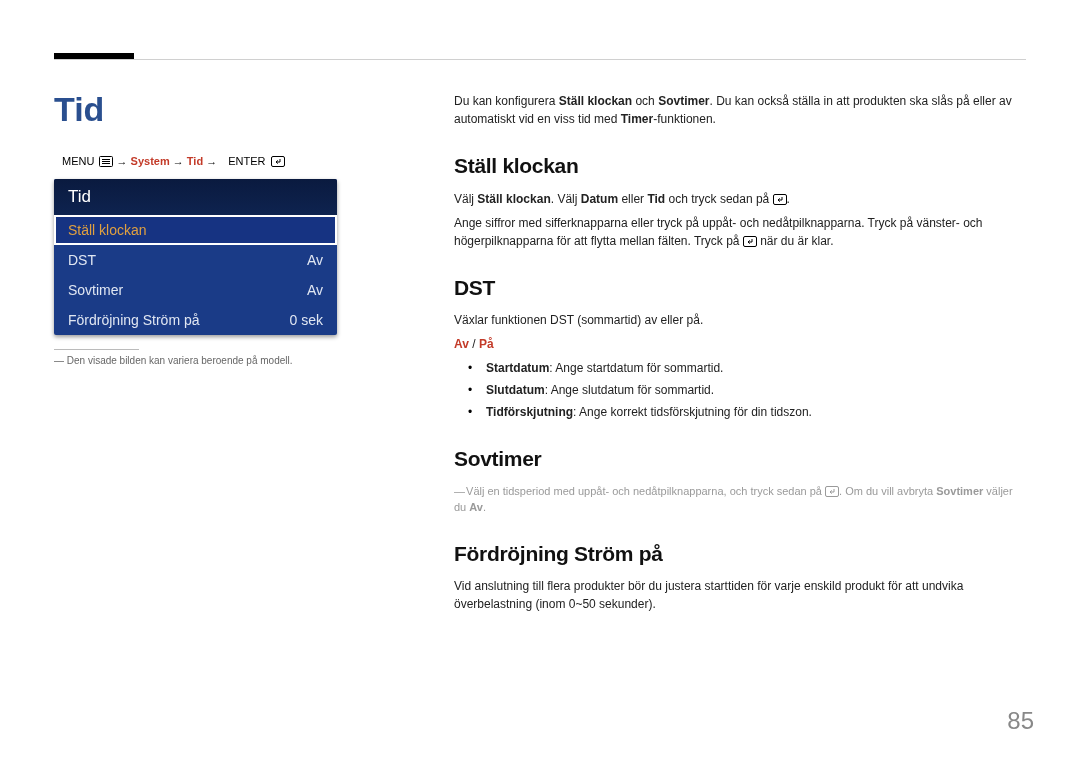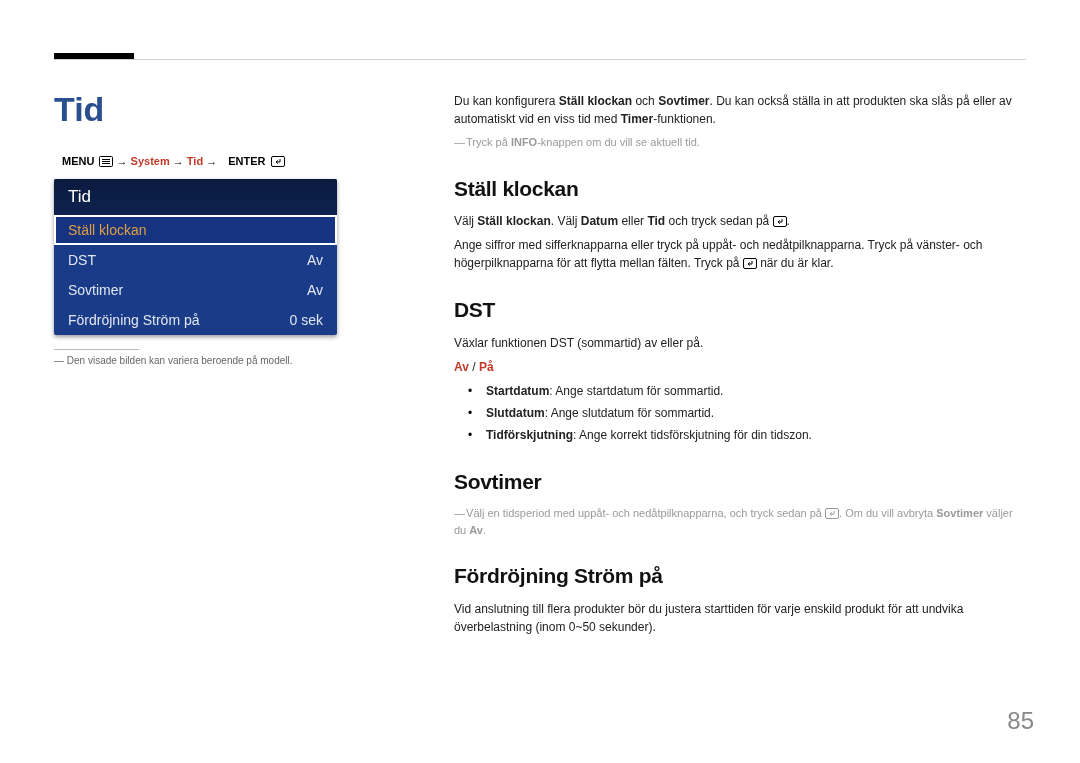--- a/index.html
+++ b/index.html
@@ -36,21 +36,21 @@
     font-size: 34px;
     font-weight: 600;
     color: #2a4f8f;
     margin-bottom: 26px;
   }
   .breadcrumb {
     font-size: 11px;
     margin-bottom: 12px;
     color: #000;
   }
-  .breadcrumb .bc-strong { font-weight: 700; padding-left: 8px; }
+  .breadcrumb .bc-strong { font-weight: 400; padding-left: 8px; }
   .breadcrumb .bc-accent { color: #c33a28; font-weight: 700; }
   .bc-icon {
     display: inline-flex;
     vertical-align: -2px;
     margin-left: 2px;
   }
   .osd-panel {
     width: 283px;
     background: #1a3b87;
     border-radius: 2px;
@@ -203,23 +203,20 @@
   </div>
 
   <div class="footnote-rule"></div>
   <div class="footnote">― <span>Den visade bilden kan variera beroende på modell.</span></div>
 </div>
 
 <div class="right-col">
   <p>
     <span>Du kan konfigurera </span><strong>Ställ klockan</strong><span> och </span><strong>Sovtimer</strong><span>. Du kan också ställa in att produkten ska slås på eller av automatiskt vid en viss tid med </span><strong>Timer</strong><span>-funktionen.</span>
   </p>
-  <p class="note-line">
-    <span>Tryck på </span><strong>INFO</strong><span>-knappen om du vill se aktuell tid.</span>
-  </p>
 
   <h2 class="section-h">Ställ klockan</h2>
   <p>
     <span>Välj </span><strong>Ställ klockan</strong><span>. Välj </span><strong>Datum</strong><span> eller </span><strong>Tid</strong><span> och tryck sedan på </span><span class="enter-icon-sm">
         <svg width="14" height="11" viewBox="0 0 14 11">
           <rect x="0.5" y="0.5" width="13" height="10" rx="1.5" fill="none" stroke="#000" stroke-width="1"></rect>
           <path d="M9 3 v3 H5 M5 6 l1.8 -1.6 M5 6 l1.8 1.6" fill="none" stroke="#000" stroke-width="1"></path>
         </svg>
       </span>.
   </p>

